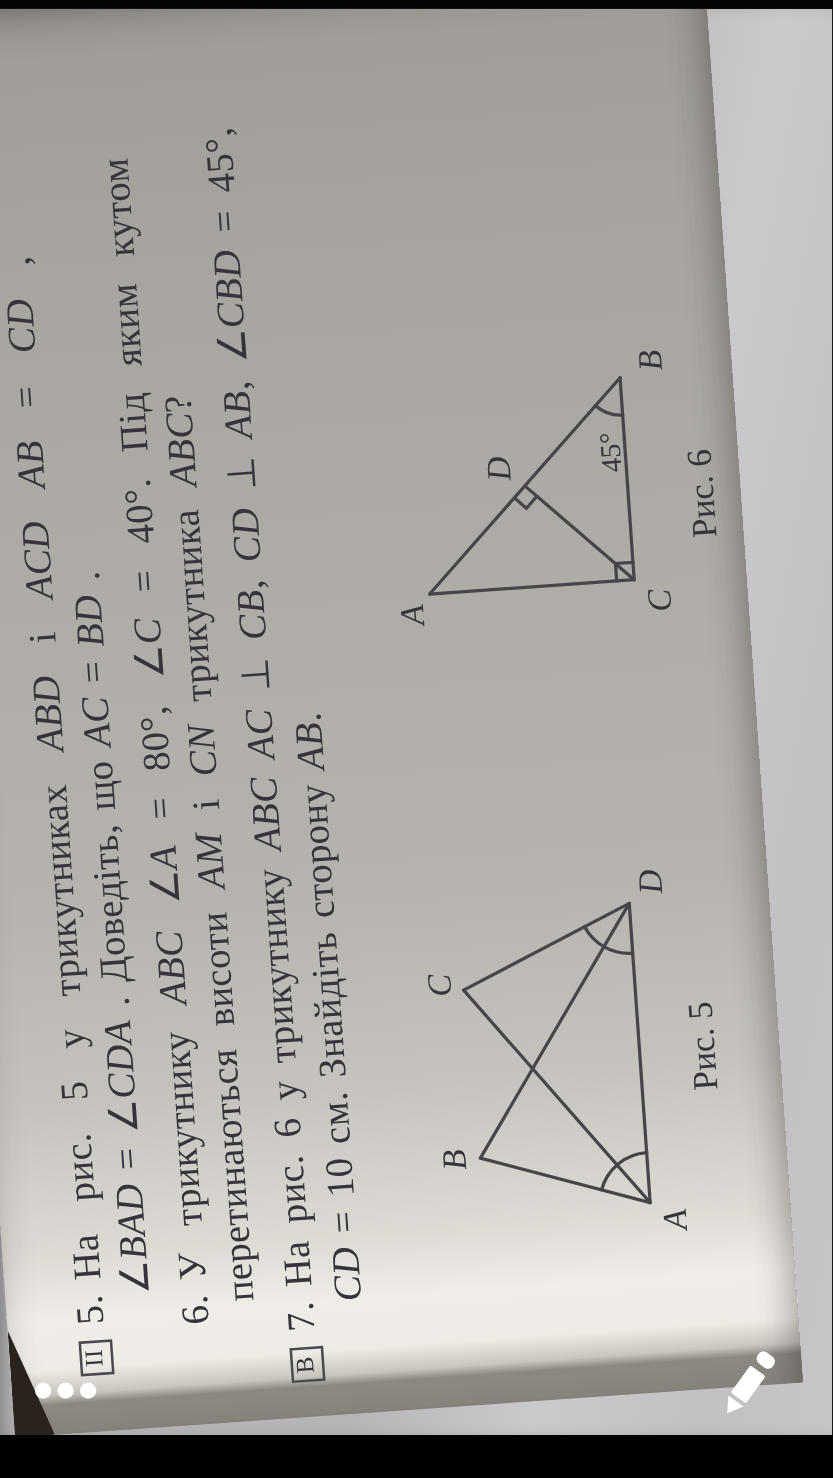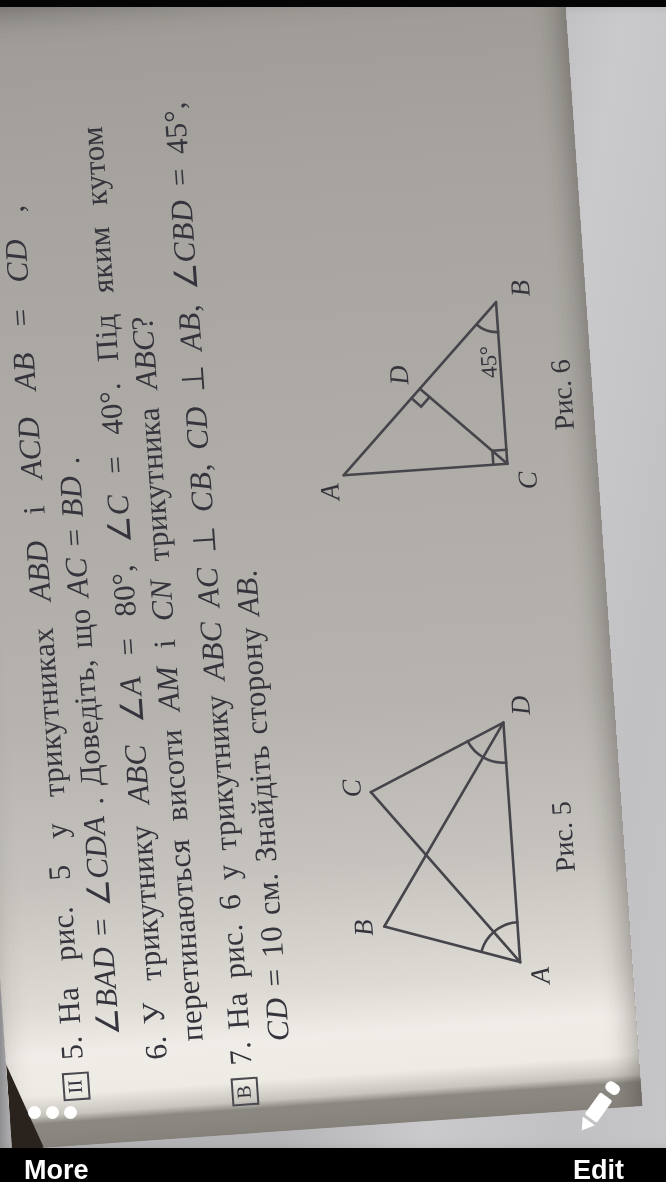--- a/index.html
+++ b/index.html
@@ -120,18 +120,14 @@
   </div>
 
   <svg id="pencil" width="40" height="58" viewBox="0 0 40 58">
     <g transform="rotate(36 19 28)" fill="#ffffff">
       <rect x="12" y="0" width="15" height="11" rx="5"></rect>
       <rect x="12" y="16" width="15" height="27" rx="2"></rect>
       <path d="M12 46 L27 46 L19.5 58 Z"></path>
     </g>
   </svg>
 
-  <div id="bottom-bar">
-    <span class="bar-label" id="more-label">More</span>
-    <span class="bar-label" id="edit-label">Edit</span>
-  </div>
 
 </div>
 
 </body></html>

